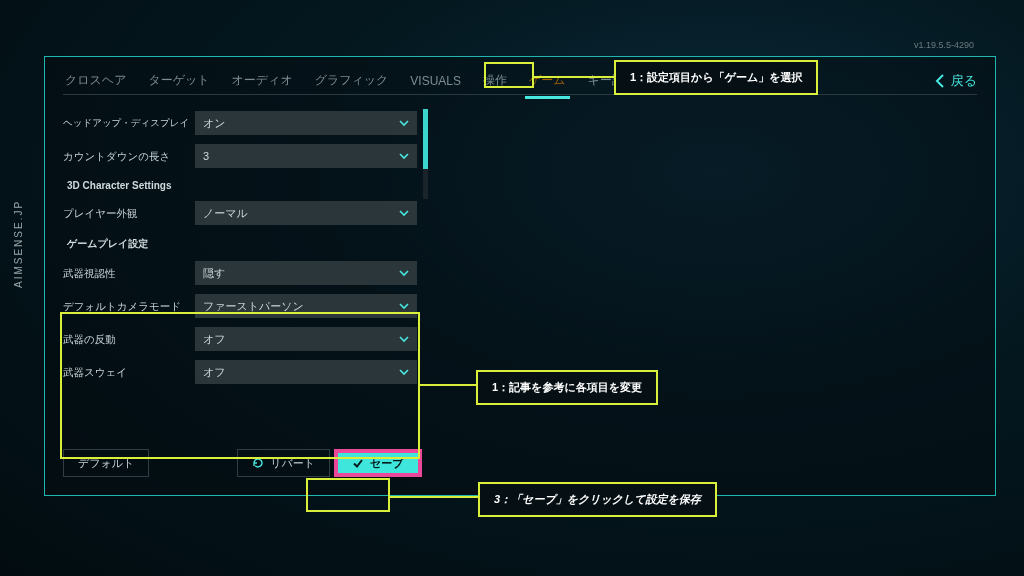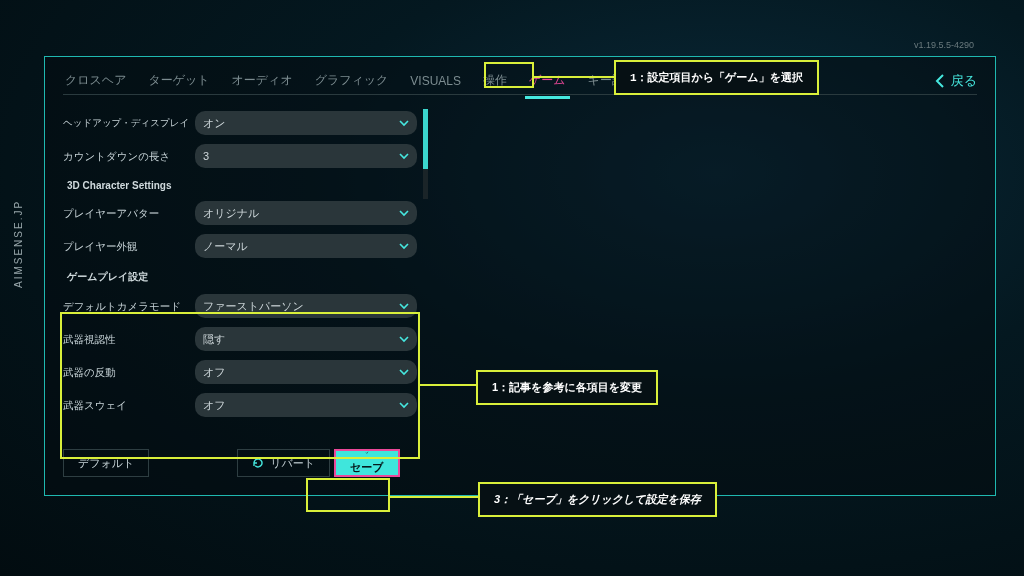--- a/index.html
+++ b/index.html
@@ -54,21 +54,21 @@
   .tab {
     font-size: 12px;
     color: #7c8c90;
     margin-right: 18px;
     padding: 4px 2px;
     cursor: pointer;
     white-space: nowrap;
     position: relative;
   }
   .tab.active {
-    color: #ec4899;
+    color: #a16207;
   }
   .tab.active::after {
     content: "";
     position: absolute;
     left: -2px; right: -2px; bottom: -6px;
     height: 3px;
     background: #46e8df;
   }
 
   .back-btn {
@@ -111,21 +111,20 @@
     flex: 1;
     height: 24px;
     background: #2a363a;
     display: flex;
     align-items: center;
     justify-content: space-between;
     padding: 0 8px;
     font-size: 11px;
     color: #cfd8db;
     cursor: pointer;
-    border-radius: 10px;
   }
   .select .chev { color: #46e8df; }
 
   .section-header {
     font-size: 10px;
     font-weight: bold;
     color: #d0dadd;
     margin: 10px 0 8px 4px;
   }
 
@@ -158,21 +157,21 @@
   .callout {
     position: absolute;
     border: 2px solid #d9ef3a;
     background: #061014;
     font-size: 11px;
     font-weight: bold;
     color: #fff;
     padding: 8px 14px;
     white-space: nowrap;
   }
-  .co1 { left: 614px; top: 60px; font-family: Liberation Mono, monospace; }
+  .co1 { left: 614px; top: 60px; }
   .co2 { left: 476px; top: 370px; }
   .co3 { left: 478px; top: 482px; font-style: italic; }
 
   .line {
     position: absolute;
     background: #d9ef3a;
     height: 2px;
   }
   .ln1 { left: 534px; top: 76px;  width: 80px; }
   .ln2 { left: 420px; top: 384px; width: 56px; }
@@ -196,24 +195,23 @@
     padding: 0 14px;
     font-size: 11px;
     cursor: pointer;
     border: 1px solid #2e3e42;
     background: transparent;
     color: #c8d4d8;
   }
   .btn.revert { margin-left: 84px; }
   .btn.save {
     background: #3fe6dc;
-    border: 2px solid #ec4899;
+    border: 4px solid #ec4899;
     color: #05181a;
     font-weight: bold;
-    flex-direction: column;
   }
 
   .chev-svg, .check-svg, .refresh-svg, .back-svg { display: block; }
 </style>
 </head>
 <body>
 
 <div class="watermark">AIMSENSE.JP</div>
 <div class="version">v1.19.5.5-4290</div>
 
@@ -258,59 +256,48 @@
               <svg class="chev-svg" width="10" height="10" viewBox="0 0 10 10">
                 <path d="M1 3 L5 7 L9 3" stroke="#46e8df" stroke-width="1.6" fill="none"></path>
               </svg>
             </span>
           </div>
         </div>
       </div>
     <div class="section-header">3D Character Settings</div>
     <div id="rows-3d">
         <div class="row">
-          <div class="row-label">プレイヤーアバター</div>
-          <div class="select">
-            <span>オリジナル</span>
-            <span class="chev">
-              <svg class="chev-svg" width="10" height="10" viewBox="0 0 10 10">
-                <path d="M1 3 L5 7 L9 3" stroke="#46e8df" stroke-width="1.6" fill="none"></path>
-              </svg>
-            </span>
-          </div>
-        </div>
-        <div class="row">
           <div class="row-label">プレイヤー外観</div>
           <div class="select">
             <span>ノーマル</span>
             <span class="chev">
               <svg class="chev-svg" width="10" height="10" viewBox="0 0 10 10">
                 <path d="M1 3 L5 7 L9 3" stroke="#46e8df" stroke-width="1.6" fill="none"></path>
               </svg>
             </span>
           </div>
         </div>
       </div>
     <div class="section-header">ゲームプレイ設定</div>
     <div id="rows-gp">
         <div class="row">
+          <div class="row-label">武器視認性</div>
+          <div class="select">
+            <span>隠す</span>
+            <span class="chev">
+              <svg class="chev-svg" width="10" height="10" viewBox="0 0 10 10">
+                <path d="M1 3 L5 7 L9 3" stroke="#46e8df" stroke-width="1.6" fill="none"></path>
+              </svg>
+            </span>
+          </div>
+        </div>
+        <div class="row">
           <div class="row-label">デフォルトカメラモード</div>
           <div class="select">
             <span>ファーストパーソン</span>
-            <span class="chev">
-              <svg class="chev-svg" width="10" height="10" viewBox="0 0 10 10">
-                <path d="M1 3 L5 7 L9 3" stroke="#46e8df" stroke-width="1.6" fill="none"></path>
-              </svg>
-            </span>
-          </div>
-        </div>
-        <div class="row">
-          <div class="row-label">武器視認性</div>
-          <div class="select">
-            <span>隠す</span>
             <span class="chev">
               <svg class="chev-svg" width="10" height="10" viewBox="0 0 10 10">
                 <path d="M1 3 L5 7 L9 3" stroke="#46e8df" stroke-width="1.6" fill="none"></path>
               </svg>
             </span>
           </div>
         </div>
         <div class="row">
           <div class="row-label">武器の反動</div>
           <div class="select">

